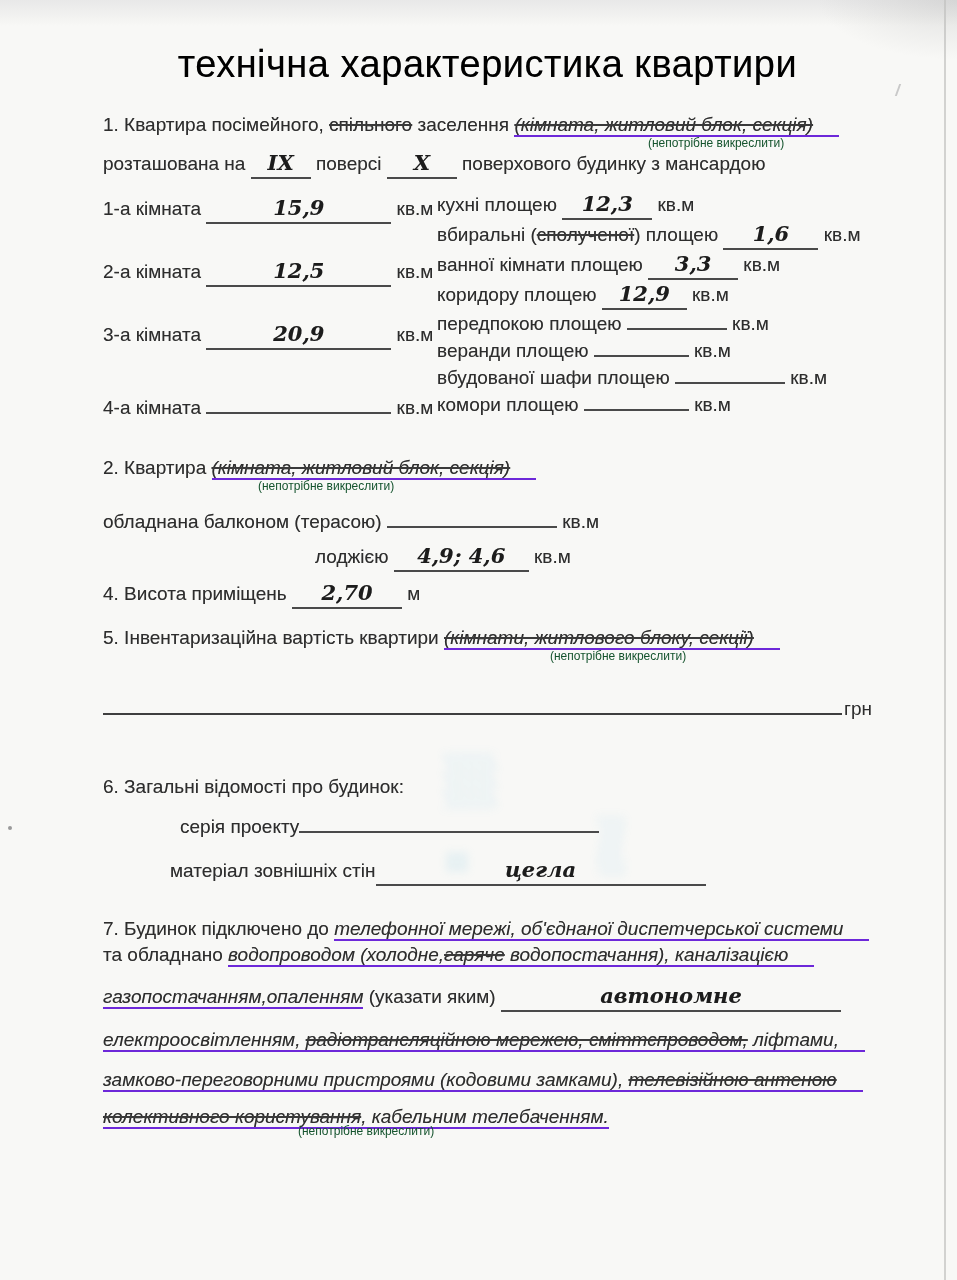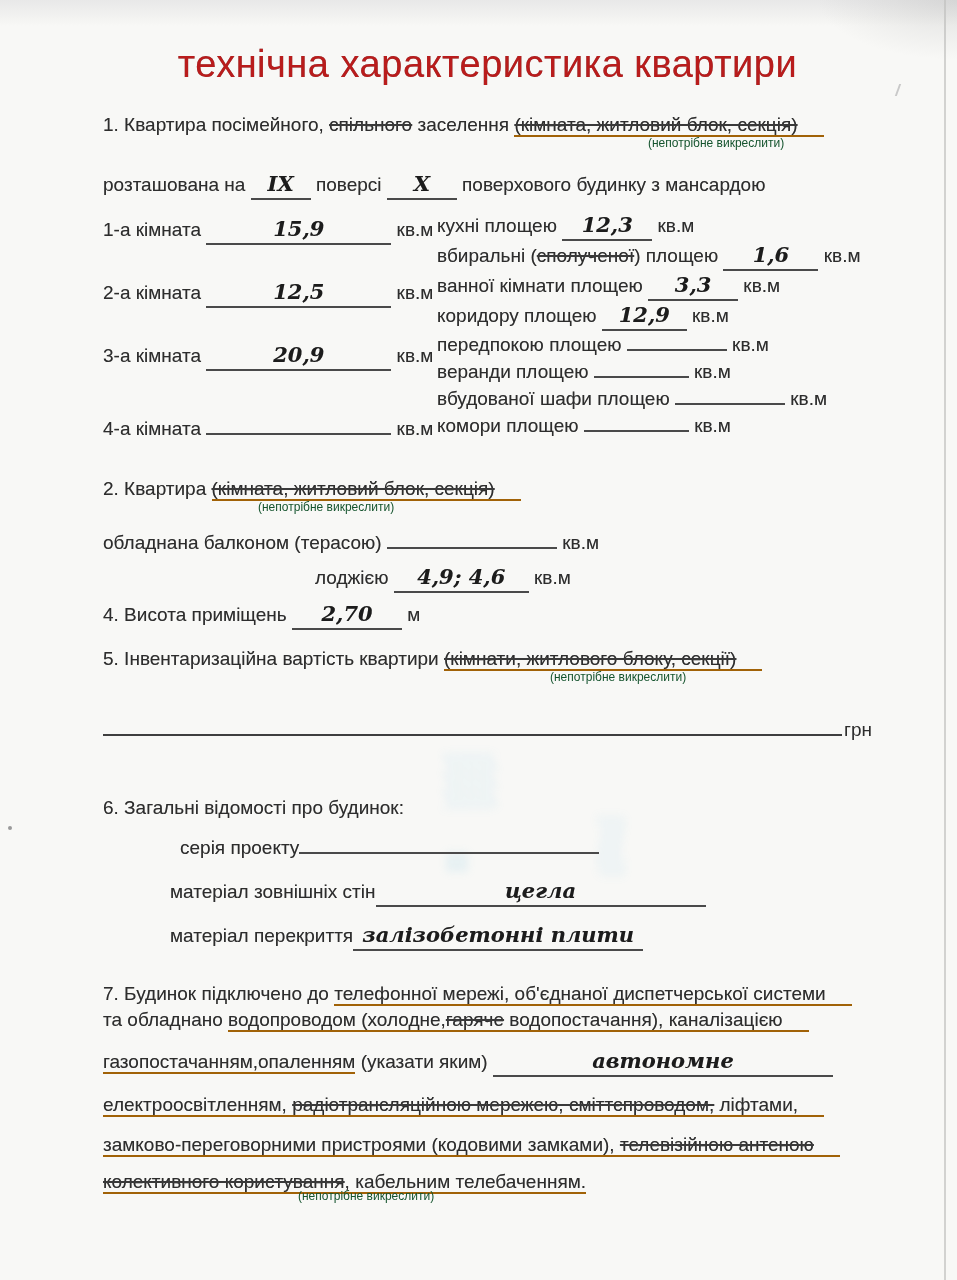--- a/index.html
+++ b/index.html
@@ -19,27 +19,27 @@
   .smudge{position:absolute;filter:blur(4px);opacity:.5;pointer-events:none;}
   .sm1{left:444px;top:752px;width:52px;height:58px;
     background:repeating-linear-gradient(60deg, rgba(90,180,225,.35) 0 3px, transparent 3px 9px);}
   .sm2{left:598px;top:815px;width:26px;height:62px;
     background:repeating-linear-gradient(100deg, rgba(90,180,225,.3) 0 3px, transparent 3px 8px);}
   .sm3{left:446px;top:852px;width:22px;height:20px;background:rgba(110,190,220,.25);}
 
   .content{position:absolute;left:103px;right:85px;top:0;}
   .title{
     margin:40px 0 0 0;text-align:center;font-weight:400;
-    font-size:38px;line-height:48px;color:#b91c1c;letter-spacing:.5px;
+    font-size:38px;line-height:48px;color:#000000;letter-spacing:.5px;
     text-shadow:0 0 .6px rgba(0,0,0,.45);
   }
   .line{font-size:19px;line-height:26px;white-space:nowrap;
     text-shadow:0 0 .5px rgba(0,0,0,.3);}
   .strike{text-decoration:line-through;text-decoration-thickness:2px;text-decoration-color:#3a3a3a;}
-  .ul{border-bottom:2px solid #a16207;}
+  .ul{border-bottom:2px solid #6d28d9;font-style:italic;}
   .pad-r{padding-right:26px;}
   .note{font-size:12px;line-height:14px;color:#14532d;white-space:nowrap;}
 
   .blank{display:inline-block;text-align:center;border-bottom:2px solid #4a4a4a;vertical-align:baseline;}
   .hw{font-family:"DejaVu Serif", serif;font-style:italic;font-weight:bold;font-size:21px;color:#1c1c1c;}
   .w60{width:60px}.w70{width:70px}.w85{width:85px}.w90{width:90px}.w95{width:95px}
   .w100{width:100px}.w105{width:105px}.w110{width:110px}.w125{width:125px}.w135{width:135px}
   .w170{width:170px}.w185{width:185px}.w290{width:290px}.w300{width:300px}.w330{width:330px}.w340{width:340px}
 
   .rooms{display:grid;grid-template-columns:334px 1fr;margin-top:12px;}
@@ -66,21 +66,21 @@
     <h1 class="title">технічна характеристика квартири</h1>
 
     <div class="line" style="margin-top:24px">
       <span>1. Квартира посімейного,</span>
       <span class="strike">спільного</span>
       <span>заселення</span>
       <span class="strike ul pad-r">(кімната, житловий блок, секція)</span>
     </div>
     <div class="note" style="margin-top:-2px;margin-left:545px">(непотрібне викреслити)</div>
 
-    <div class="line" style="margin-top:21px">
+    <div class="line" style="margin-top:0">
       <span>розташована на</span>
       <span class="blank w60"><span class="hw">IX</span></span>
       <span>поверсі</span>
       <span class="blank w70"><span class="hw">X</span></span>
       <span>поверхового  будинку з мансардою</span>
     </div>
 
 
     <div class="rooms">
       <div>
@@ -186,23 +186,20 @@
     </div>
 
     <div class="line" style="margin-top:54px">6. Загальні відомості про будинок:</div>
 
     <div class="line" style="margin-top:14px;margin-left:77px">
       <span>серія проекту</span><span class="blank w300"><span class="hw"></span></span>
     </div>
     <div class="line" style="margin-top:17px;margin-left:67px">
       <span>матеріал зовнішніх стін</span><span class="blank w330"><span class="hw">цегла</span></span>
     </div>
-    <div class="line" style="margin-top:15px;margin-left:67px">
-      <span>матеріал перекриття</span><span class="blank w290"><span class="hw">залізобетонні плити</span></span>
-    </div>
 
     <div class="line" style="margin-top:30px">
       <span>7. Будинок підключено до</span>
       <span class="ul pad-r">телефонної мережі, об'єднаної диспетчерської системи</span>
     </div>
     <div class="line" style="">
       <span>та обладнано</span>
       <span class="ul pad-r"><span>водопроводом (холодне,</span><span class="strike">гаряче</span> <span>водопостачання), каналізацією</span></span>
     </div>
     <div class="line" style="margin-top:15px">

